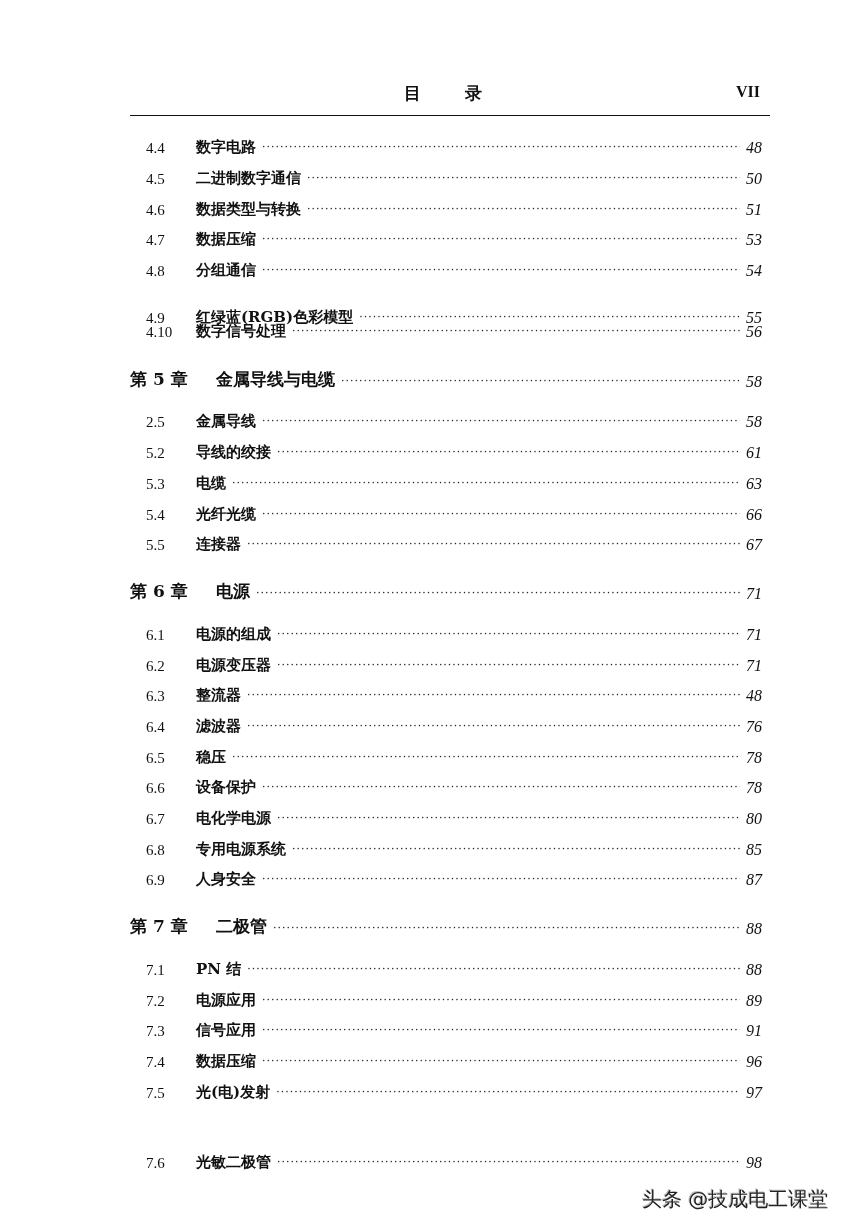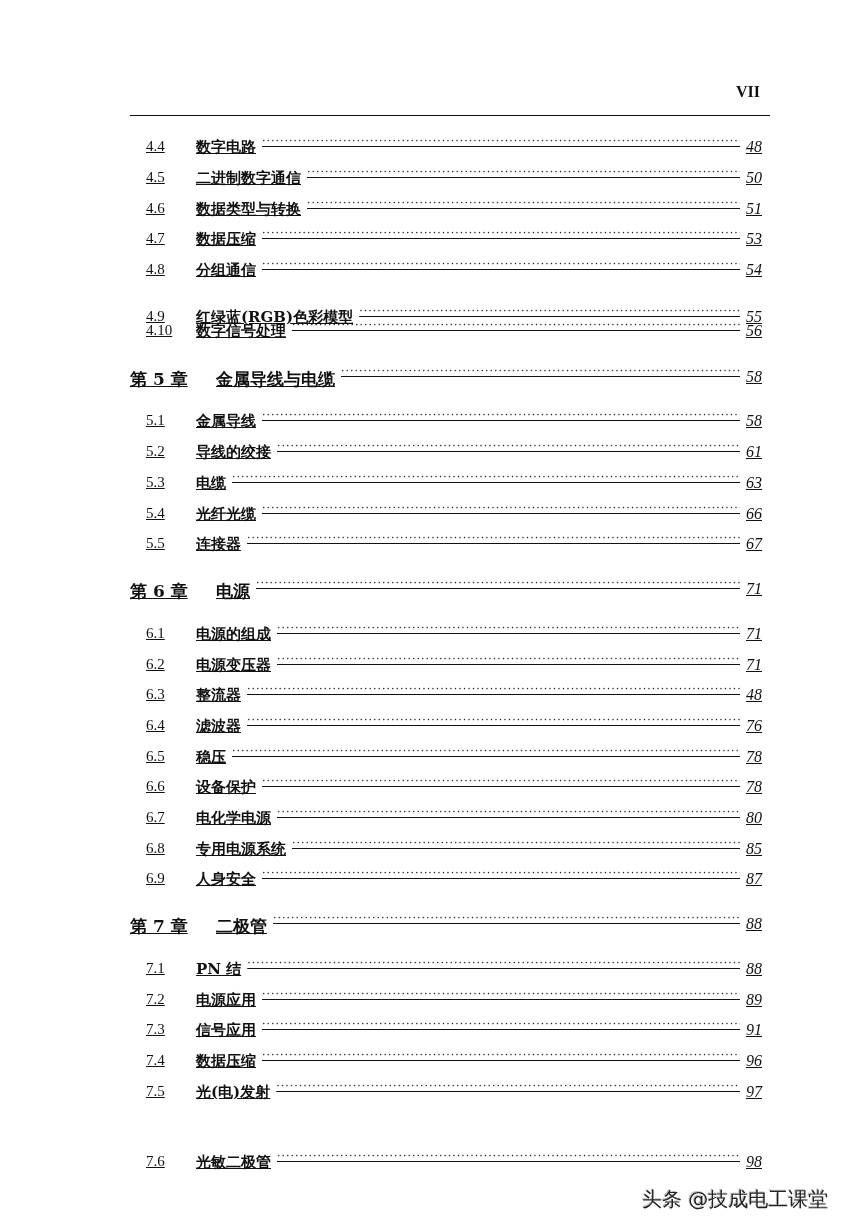--- a/index.html
+++ b/index.html
@@ -6,41 +6,42 @@
     body { width: 864px; height: 1232px; position: relative; overflow: hidden;
            font-family: "DejaVu Serif", "Liberation Serif", serif; color: #111; }
     .header { position: absolute; left: 130px; top: 82px; width: 640px; height: 30px; }
     .header-title { position: absolute; left: 0; right: 0; top: 0; text-align: center;
                     font-size: 17px; letter-spacing: 44px; font-weight: bold; padding-left: 30px; }
     .header-page { position: absolute; right: 10px; top: 1px; font-size: 16px; font-weight: bold;
                    font-family: "Liberation Serif", serif; }
     .header-rule { position: absolute; left: 130px; top: 115px; width: 640px; height: 0;
                    border-top: 1.5px solid #111; }
     .toc { position: absolute; left: 0; top: 0; width: 864px; }
-    .row { position: absolute; display: flex; align-items: flex-start; white-space: nowrap; text-decoration: underline; }
+    .row { position: absolute; display: flex; align-items: flex-end; white-space: nowrap; }
     .row .num { font-family: "Liberation Serif", serif; font-size: 15px; display: inline-block; }
     .row .title { font-size: 15px; font-weight: bold; }
     .row .dots { flex: 1; overflow: hidden; margin: 0 6px; font-size: 11px; letter-spacing: 1px;
                  color: #222; position: relative; top: -3px; }
     .row .dots::before { content: "························································································································"; }
     .row .page { font-family: "Liberation Serif", serif; font-style: italic; font-size: 16px;
                  width: 26px; text-align: left; }
     .section { left: 146px; width: 626px; }
     .section .num { width: 50px; }
     .chapter { left: 130px; width: 642px; }
     .chapter .num { font-family: "DejaVu Serif", serif; font-size: 17px; font-weight: bold; width: 86px; }
     .chapter .title { font-size: 17px; font-weight: bold; }
     .chapter .page { font-size: 16px; }
     .watermark { position: absolute; left: 642px; top: 1186px; font-family: "DejaVu Sans", sans-serif;
                  font-size: 20px; color: #222; text-shadow: 1px 1px 0 #fff, -1px -1px 0 #bbb; }
   </style>
 </head>
 <body>
 
 <div class="header">
+  <div class="header-title">目录</div>
   <div class="header-page">VII</div>
 </div>
 <div class="header-rule"></div>
 
 <div class="toc">
 
   <div class="row section" style="top:138px">
     <span class="num">4.4</span>
     <span class="title">数字电路</span>
     <span class="dots"></span>
@@ -83,21 +84,21 @@
     <span class="page">56</span>
   </div>
 
   <div class="row chapter" style="top:368px">
     <span class="num">第 5 章</span>
     <span class="title">金属导线与电缆</span>
     <span class="dots"></span>
     <span class="page">58</span>
   </div>
   <div class="row section" style="top:412px">
-    <span class="num">5.1</span>
+    <span class="num">2.5</span>
     <span class="title">金属导线</span>
     <span class="dots"></span>
     <span class="page">58</span>
   </div>
   <div class="row section" style="top:443px">
     <span class="num">5.2</span>
     <span class="title">导线的绞接</span>
     <span class="dots"></span>
     <span class="page">61</span>
   </div>

